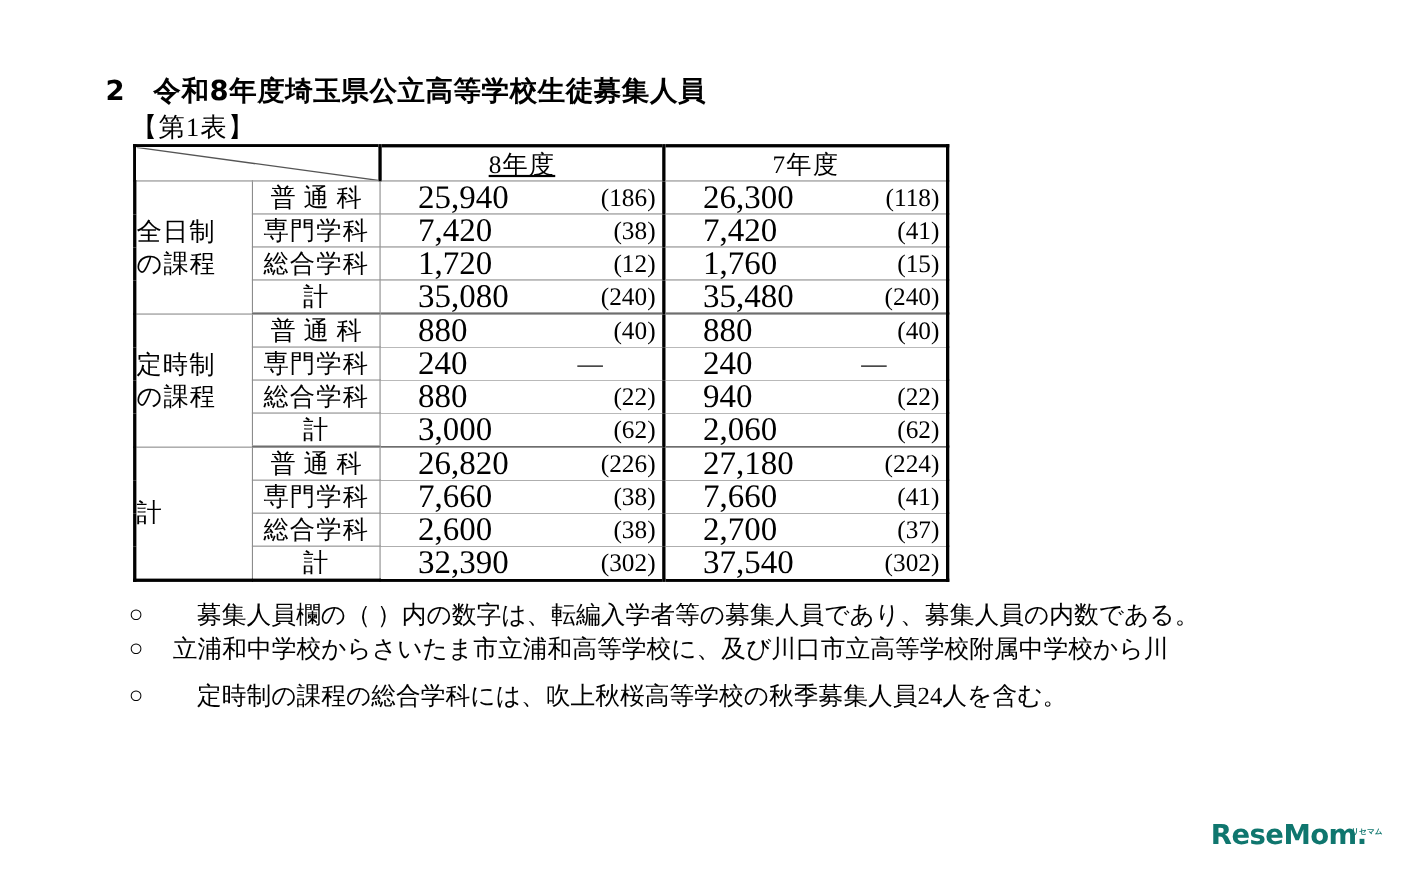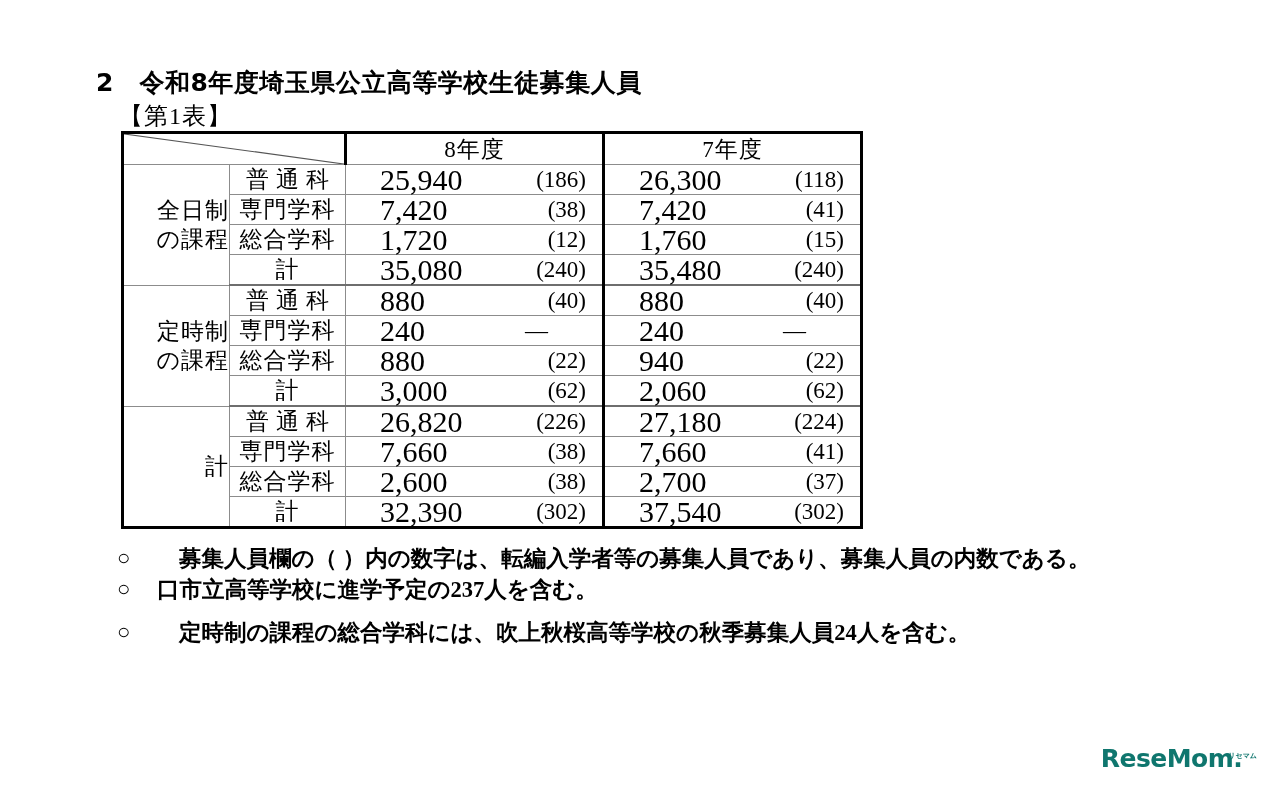--- a/index.html
+++ b/index.html
@@ -66,21 +66,21 @@
     height: 29px;
     line-height: 29px;
     vertical-align: middle;
     border: 1px solid #8c8c8c;
     background: #ffffff;
   }
   
   table.main {
     border: 3px solid #000000;
   }
-  .v-thick-r { border-right: 3px solid #000000 !important; }
+  .v-thick-r { border-right: 3px solid #000000 !important; text-decoration: underline; }
 
   
   .block-end td { border-bottom: 2px solid #6e6e6e !important; }
 
   .corner-cell {
     position: relative;
     height: 30px !important;
     border-right: 3px solid #000000 !important;
   }
   .corner-cell svg {
@@ -90,21 +90,21 @@
     display: block;
   }
 
   .year-head {
     text-align: center;
     font-size: 23px;
     letter-spacing: 1px;
   }
 
   .cat-cell {
-    text-align: right;
+    text-align: left;
     font-size: 23px;
     line-height: 1.12;
     letter-spacing: 1px;
     border-right: 1px solid #8c8c8c;
   }
   .cat-cell .l1, .cat-cell .l2 { display: block; }
 
   .course-cell {
     text-align: center;
     font-size: 23px;
@@ -119,21 +119,21 @@
   }
   .numcell .v {
     position: absolute;
     left: 34px;
     top: 0;
     line-height: 29px;
     font-size: 30px;
   }
   .numcell .p {
     position: absolute;
-    right: 16px;
+    right: 6px;
     top: 0;
     line-height: 29px;
     font-size: 23px;
   }
   .numcell .p.dash {
     right: 54px;
   }
 
   
   #notes {
@@ -151,21 +151,21 @@
     padding-left: 62px;
     margin-bottom: 2px;
     white-space: nowrap;
   }
   .note .bullet {
     position: absolute;
     left: 0;
     top: 0;
     font-size: 22px;
   }
-  .note .ln { display: block; white-space: nowrap; font-weight: bold; }
+  .note .ln { display: block; white-space: nowrap; }
   .note .ln.cont { margin-left: -22px; }
   .note.last { margin-top: 14px; }
 
   
   #watermark {
     position: absolute;
     right: 22px;
     bottom: 18px;
     font-family: "DejaVu Sans", "Liberation Sans", sans-serif;
     font-weight: bold;
@@ -360,21 +360,21 @@
     </table>
   </div>
 
   <div id="notes">
       <div class="note">
         <span class="bullet">○</span>
         <span class="ln">募集人員欄の（ ）内の数字は、転編入学者等の募集人員であり、募集人員の内数である。</span>
       </div>
       <div class="note">
         <span class="bullet">○</span>
-        <span class="ln cont">口市立高等学校に進学予定の237人を含む。</span>
+        <span class="ln cont">立浦和中学校からさいたま市立浦和高等学校に、及び川口市立高等学校附属中学校から川</span>
       </div>
       <div class="note last">
         <span class="bullet">○</span>
         <span class="ln">定時制の課程の総合学科には、吹上秋桜高等学校の秋季募集人員24人を含む。</span>
       </div>
     </div>
 
   <div id="watermark" style="color: #0f766e;">
     <span>ReseMom.</span><span class="rubi">リセマム</span>
   </div>

